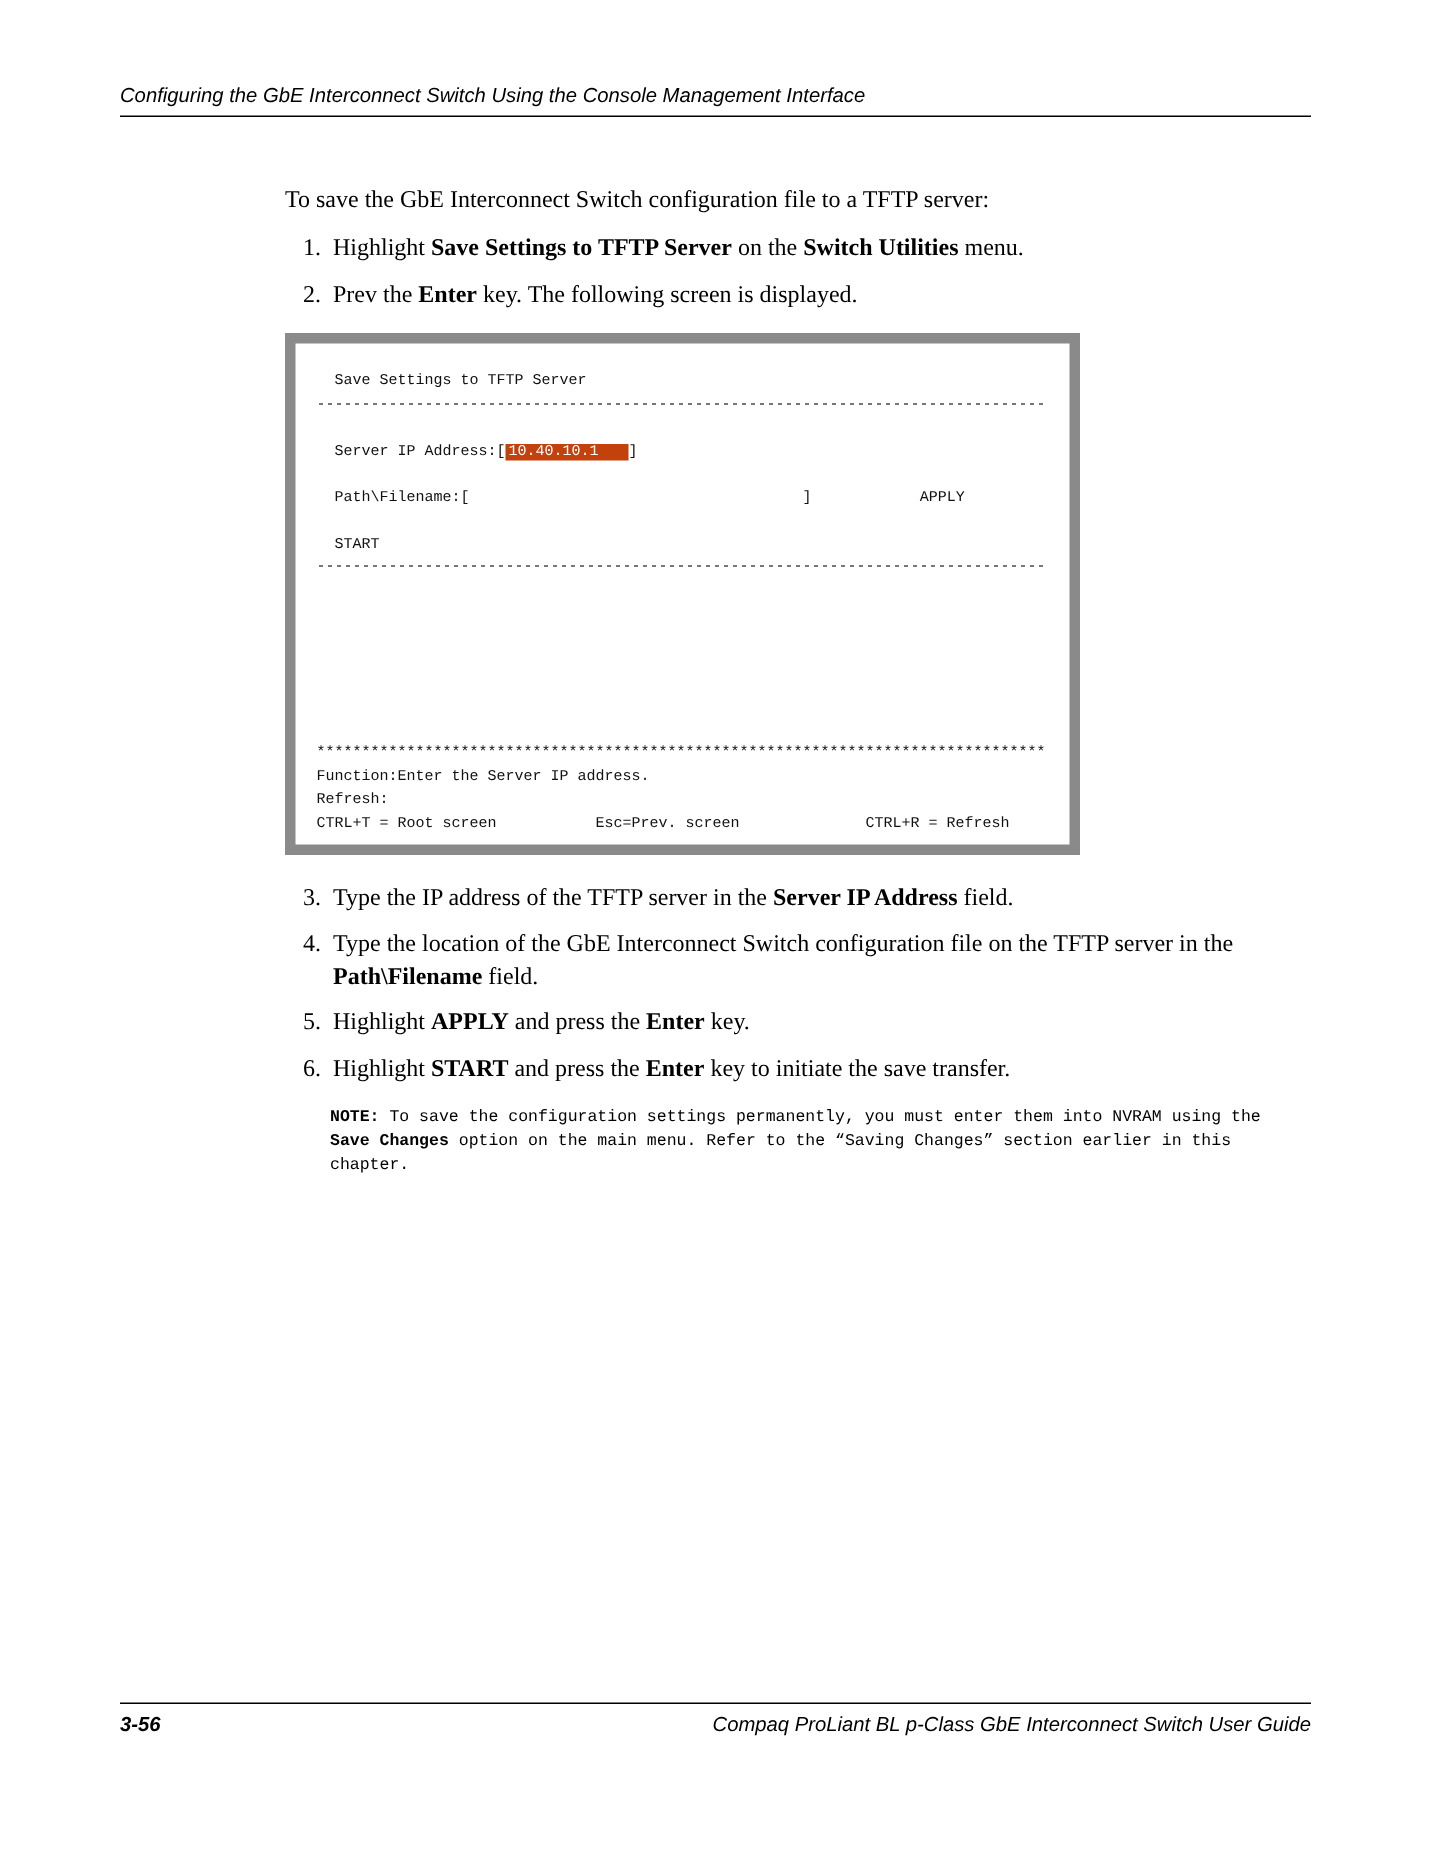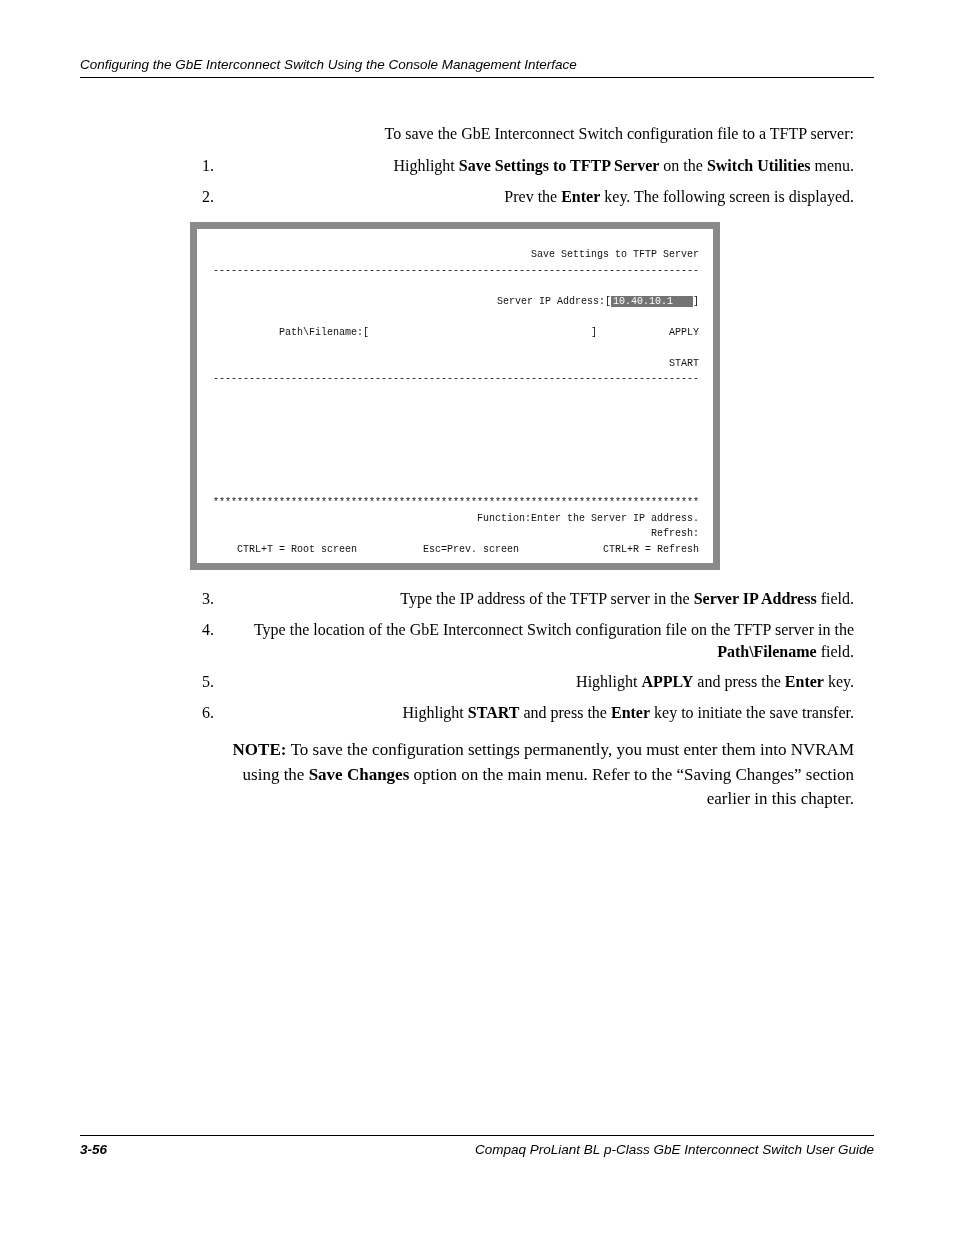--- a/index.html
+++ b/index.html
@@ -25,21 +25,20 @@
   .header-text {
     font-style: italic;
     font-family: Arial, Helvetica, sans-serif;
     font-size: 13.5px;
   }
   .content {
     margin-left: 110px;
     margin-right: 20px;
     font-size: 16px;
     line-height: 1.4;
-    text-align: right;
   }
   .content p {
     margin: 0 0 10px 0;
   }
   ol.steps {
     margin: 8px 0 14px 0;
     padding-left: 28px;
   }
   ol.steps li {
     margin-bottom: 8px;
@@ -53,29 +52,29 @@
     box-sizing: border-box;
     font-family: "Courier New", monospace;
     font-size: 10px;
     color: #111;
     padding: 18px 14px 6px 14px;
     line-height: 1.55;
     white-space: pre;
     overflow: hidden;
   }
   .screenshot .ip {
-    background: #737373;
+    background: #c2410c;
     color: #fff;
     padding: 0 2px;
     margin-top: 46px;
   }
   .note {
     margin: 14px 0 0 30px;
-    font-family: Liberation Serif, serif;
-    font-size: 17px;
+    font-family: Liberation Mono, monospace;
+    font-size: 11px;
     line-height: 1.45;
   }
   .footer {
     position: absolute;
     left: 80px;
     right: 80px;
     bottom: 78px;
     border-top: 1.5px solid #000;
     padding-top: 6px;
     font-style: italic;

